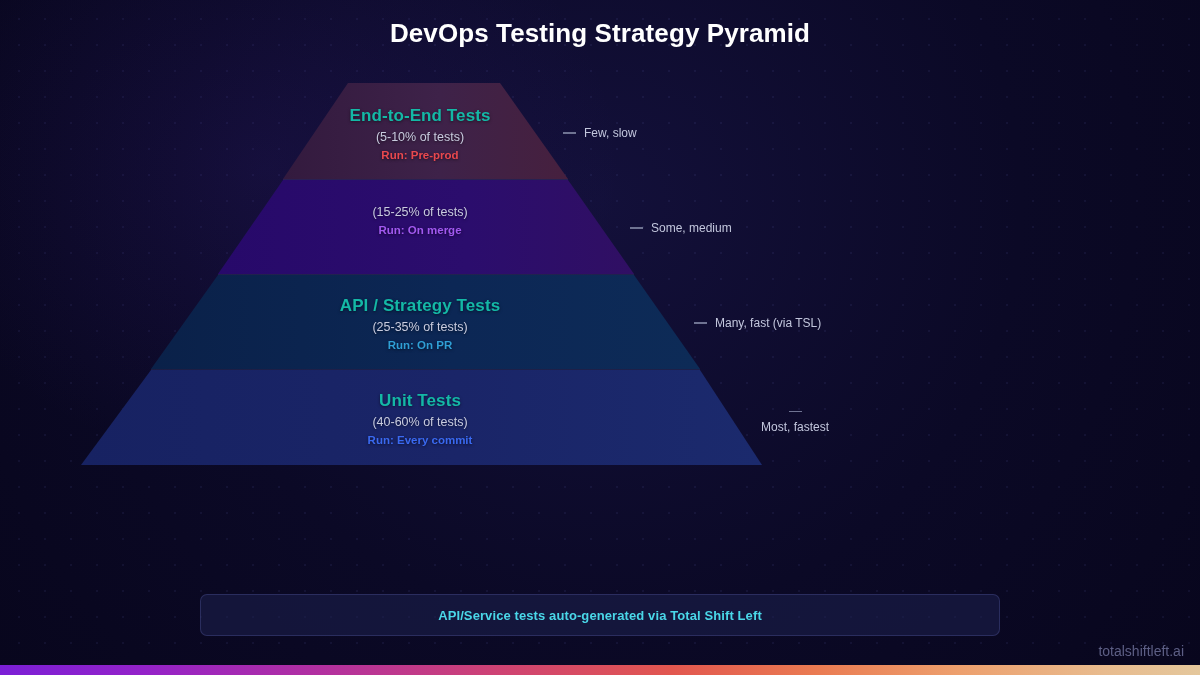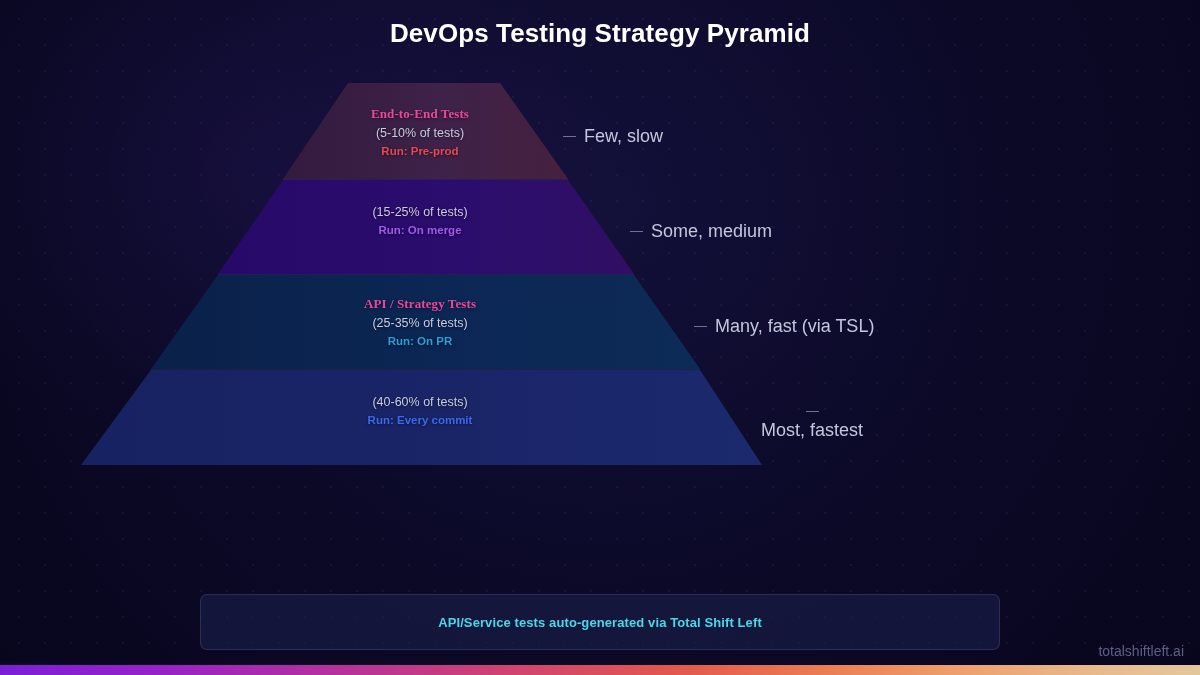--- a/index.html
+++ b/index.html
@@ -42,52 +42,51 @@
   #pyramid-area { position:absolute; left:0; top:0; width:1200px; height:675px; }
   #pyramid-svg { position:absolute; left:0; top:0; }
 
   .tier-text {
     position:absolute;
     width:360px;
     text-align:center;
     left:240px;
   }
   .tier-name {
-    font-size:13px; font-weight:bold; color:#ec4899;
+    font-size:17px; font-weight:bold; color:#14b8a6;
     letter-spacing:0.1px;
     text-shadow:0 1px 3px rgba(0,0,0,0.5);
-    font-family:Liberation Serif, serif;
   }
   .tier-pct {
     font-size:12.5px; color:#c9ccdf; margin-top:4px;
     text-shadow:0 1px 3px rgba(0,0,0,0.5);
   }
   .tier-run {
     font-size:11.5px; font-weight:bold; margin-top:5px;
     text-shadow:0 1px 3px rgba(0,0,0,0.5);
   }
 
   
   .annotation {
     position:absolute;
-    font-size:18px;
+    font-size:12px;
     color:#c3c7dd;
     white-space:nowrap;
     display:flex; align-items:center; gap:8px;
   }
   .ann-dash {
     display:inline-block;
     width:13px; height:1.4px;
     background:#6f7392;
   }
 
   
   #footer-banner {
     position:absolute;
-    left:200px; top:594px; width:800px; height:56px;
+    left:200px; top:594px; width:800px; height:42px;
     background:rgba(30,32,78,0.55);
     border:1px solid rgba(86,92,160,0.35);
     border-radius:7px;
     display:flex; align-items:center; justify-content:center;
   }
   #footer-banner-text {
     font-size:13px; font-weight:bold; color:#4ad7e8; letter-spacing:0.1px;
   }
 
   
@@ -170,20 +169,21 @@
     <div class="tier-run" style="color:#a259f0;">Run: On merge</div>
   </div>
 
   <div class="tier-text" style="top:296px;">
     <div class="tier-name">API / Strategy Tests</div>
     <div class="tier-pct">(25-35% of tests)</div>
     <div class="tier-run" style="color:#2f9fd6;">Run: On PR</div>
   </div>
 
   <div class="tier-text" style="top:391px;">
+    <div class="tier-name">Unit Tests</div>
     <div class="tier-pct">(40-60% of tests)</div>
     <div class="tier-run" style="color:#3a69f0;">Run: Every commit</div>
   </div>
 
   <div class="annotation" style="left:563px; top:126px;">
     <span class="ann-dash"></span>
     <span>Few, slow</span>
   </div>
   <div class="annotation" style="left:630px; top:221px;">
     <span class="ann-dash"></span>

